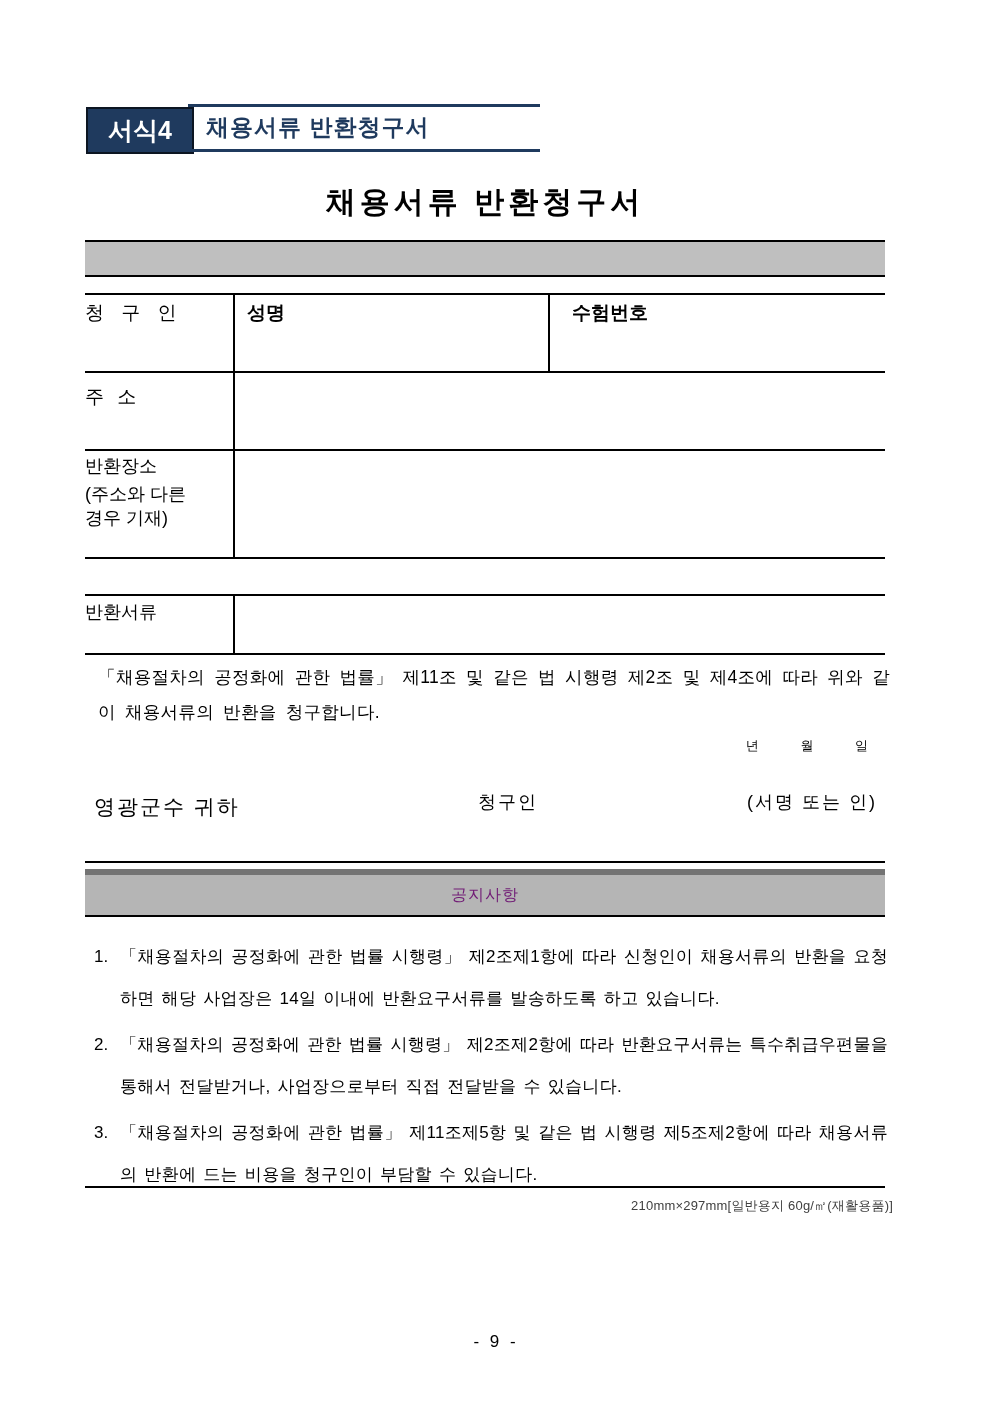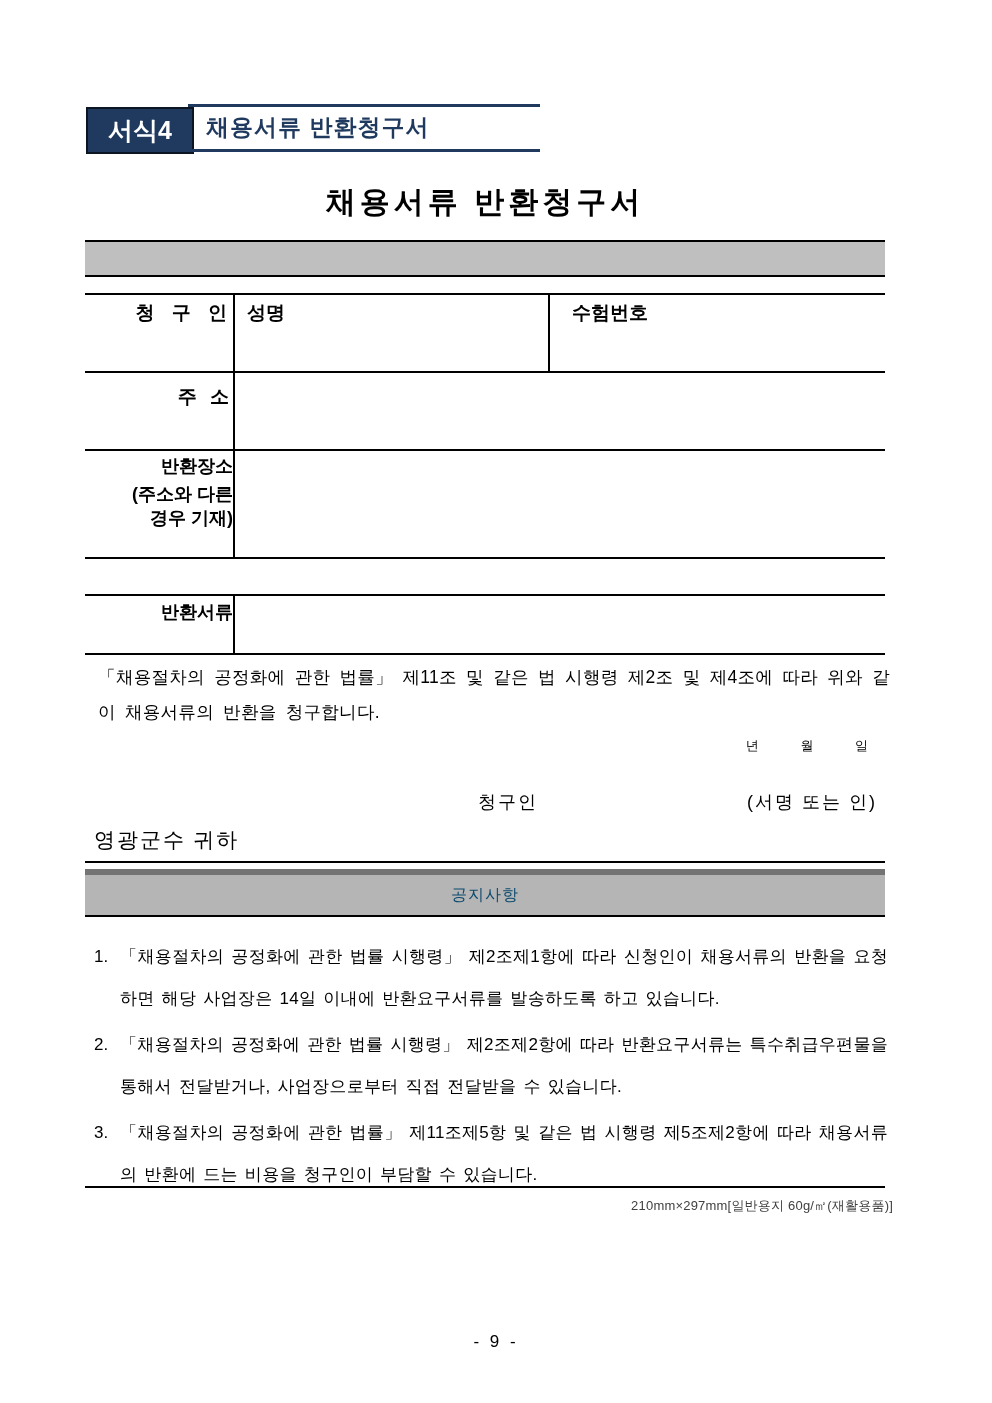--- a/index.html
+++ b/index.html
@@ -40,53 +40,53 @@
     left:85px;top:240px;width:800px;height:33px;
     background:#bfbfbf;border-top:2px solid #000;border-bottom:2px solid #000;
     box-sizing:content-box;
   }
 
   
   .hline{left:85px;width:800px;height:2px;background:#000;}
   .vline{width:2px;background:#000;}
 
   .cell-label{
-    left:85px;width:148px;text-align:right;
-    font-weight:bold;font-size:19px;
+    left:85px;width:148px;text-align:left;
+    font-weight:normal;font-size:19px;
   }
   .cell-field{font-weight:bold;font-size:19px;}
 
   .retplace-line{display:block;line-height:24px;}
   .retplace-line.first{margin-bottom:4px;}
 
   
   .statement{
     left:98px;top:660px;width:792px;
     font-size:17.5px;line-height:35px;
     text-align:justify;word-break:break-all;word-spacing:4px;letter-spacing:0.3px;
   }
 
   .date-line{
     left:485px;top:737px;width:385px;
     text-align:right;font-size:13px;word-spacing:34px;letter-spacing:2px;
   }
   .signer{left:478px;top:790px;font-size:18px;letter-spacing:2px;}
   .sign-note{left:600px;top:790px;width:277px;text-align:right;font-size:18px;letter-spacing:2px;}
-  .recipient{left:94px;top:826px;font-size:21px;letter-spacing:2px;font-family:Liberation Serif, serif;}
+  .recipient{left:94px;top:793px;font-size:21px;letter-spacing:2px;}
 
   .sig-rule{left:85px;top:861px;width:800px;height:2px;background:#000;}
 
   
   .notice-band{
     left:85px;top:869px;width:800px;height:40px;
     background:#b5b5b5;
     border-top:6px solid #737373;border-bottom:2px solid #000;
     box-sizing:content-box;
     display:flex;align-items:center;justify-content:center;
-    font-size:16px;color:#0c4a6e;letter-spacing:1px;
+    font-size:16px;color:#701a75;letter-spacing:1px;
   }
 
   
   .notice-list{left:94px;top:936px;width:794px;}
   .notice-item{display:flex;margin-bottom:4px;}
   .notice-no{
     flex:0 0 26px;font-size:17px;line-height:42px;
   }
   .notice-text{
     flex:1;font-size:17px;line-height:42px;

